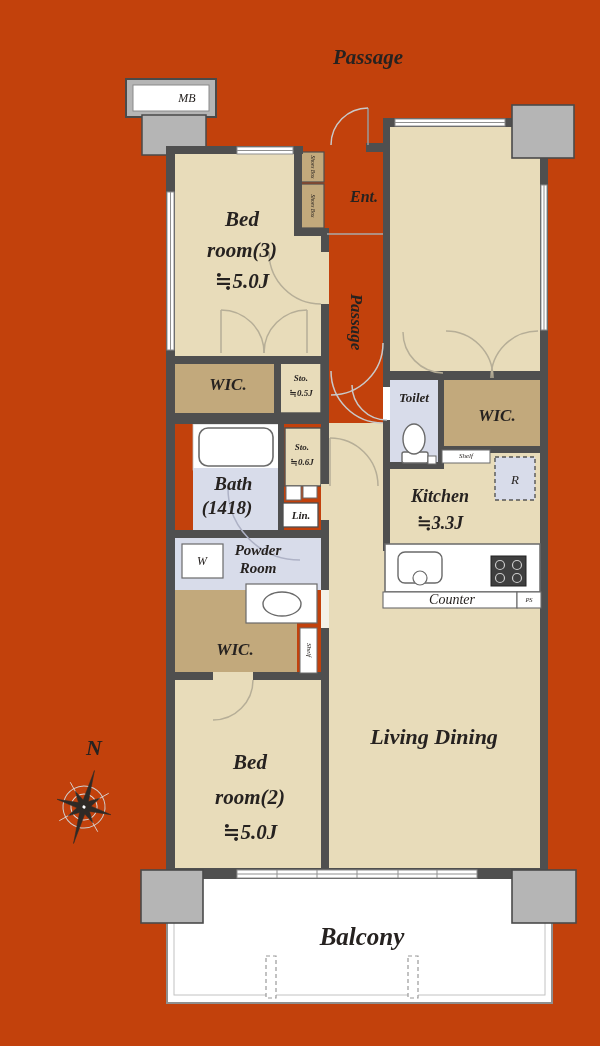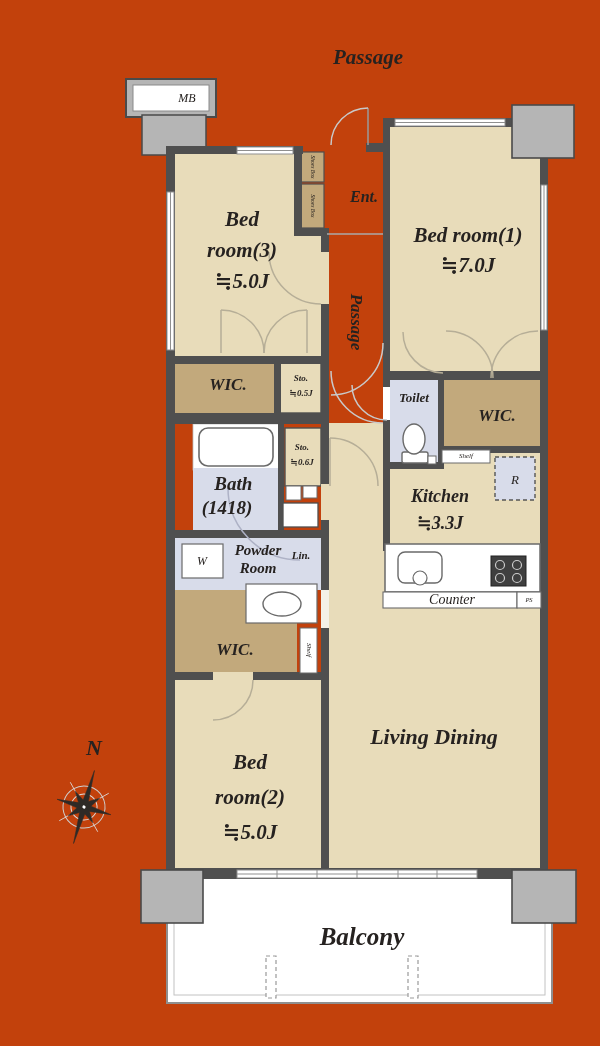--- a/index.html
+++ b/index.html
@@ -190,24 +190,20 @@
   <div class="lbl sm rot" style="left:312px;top:206px;font-size:5.5px;">Shoes Box</div>
   <div class="lbl" style="left:364px;top:197px;font-size:16px;">Ent.</div>
   <div class="lbl rot" style="left:356px;top:322px;font-size:17px;">Passage</div>
 
   <div class="block" style="left:242px;top:250px;font-size:21px;line-height:31px;">
     <div>Bed</div>
     <div>room(3)</div>
     <div>≒5.0J</div>
   </div>
 
-  <div class="block" style="left:468px;top:250px;font-size:21px;line-height:30px;">
-    <div>Bed room(1)</div>
-    <div>≒7.0J</div>
-  </div>
 
   <div class="lbl" style="left:228px;top:384px;font-size:17px;">WIC.</div>
 
   <div class="block" style="left:301px;top:386px;font-size:9px;line-height:15px;">
     <div>Sto.</div>
     <div>≒0.5J</div>
   </div>
   <div class="block" style="left:302px;top:455px;font-size:9px;line-height:15px;">
     <div>Sto.</div>
     <div>≒0.6J</div>
@@ -215,21 +211,21 @@
 
   <div class="lbl" style="left:414px;top:397px;font-size:13px;">Toilet</div>
   <div class="lbl" style="left:497px;top:415px;font-size:17px;">WIC.</div>
   <div class="lbl sm" style="left:466px;top:456px;font-size:7px;">Shelf</div>
   <div class="lbl sm" style="left:515px;top:479px;font-size:13px;">R</div>
 
   <div class="block" style="left:227px;top:496px;font-size:19px;line-height:24px;text-align:right;">
     <div>Bath</div>
     <div>(1418)</div>
   </div>
-  <div class="lbl" style="left:301px;top:515px;font-size:11px;margin-top:40px;">Lin.</div>
+  <div class="lbl" style="left:301px;top:515px;font-size:11px;">Lin.</div>
 
   <div class="block" style="left:440px;top:510px;font-size:18px;line-height:27px;">
     <div>Kitchen</div>
     <div>≒3.3J</div>
   </div>
 
   <div class="block" style="left:258px;top:559px;font-size:15px;line-height:18px;">
     <div>Powder</div>
     <div>Room</div>
   </div>

